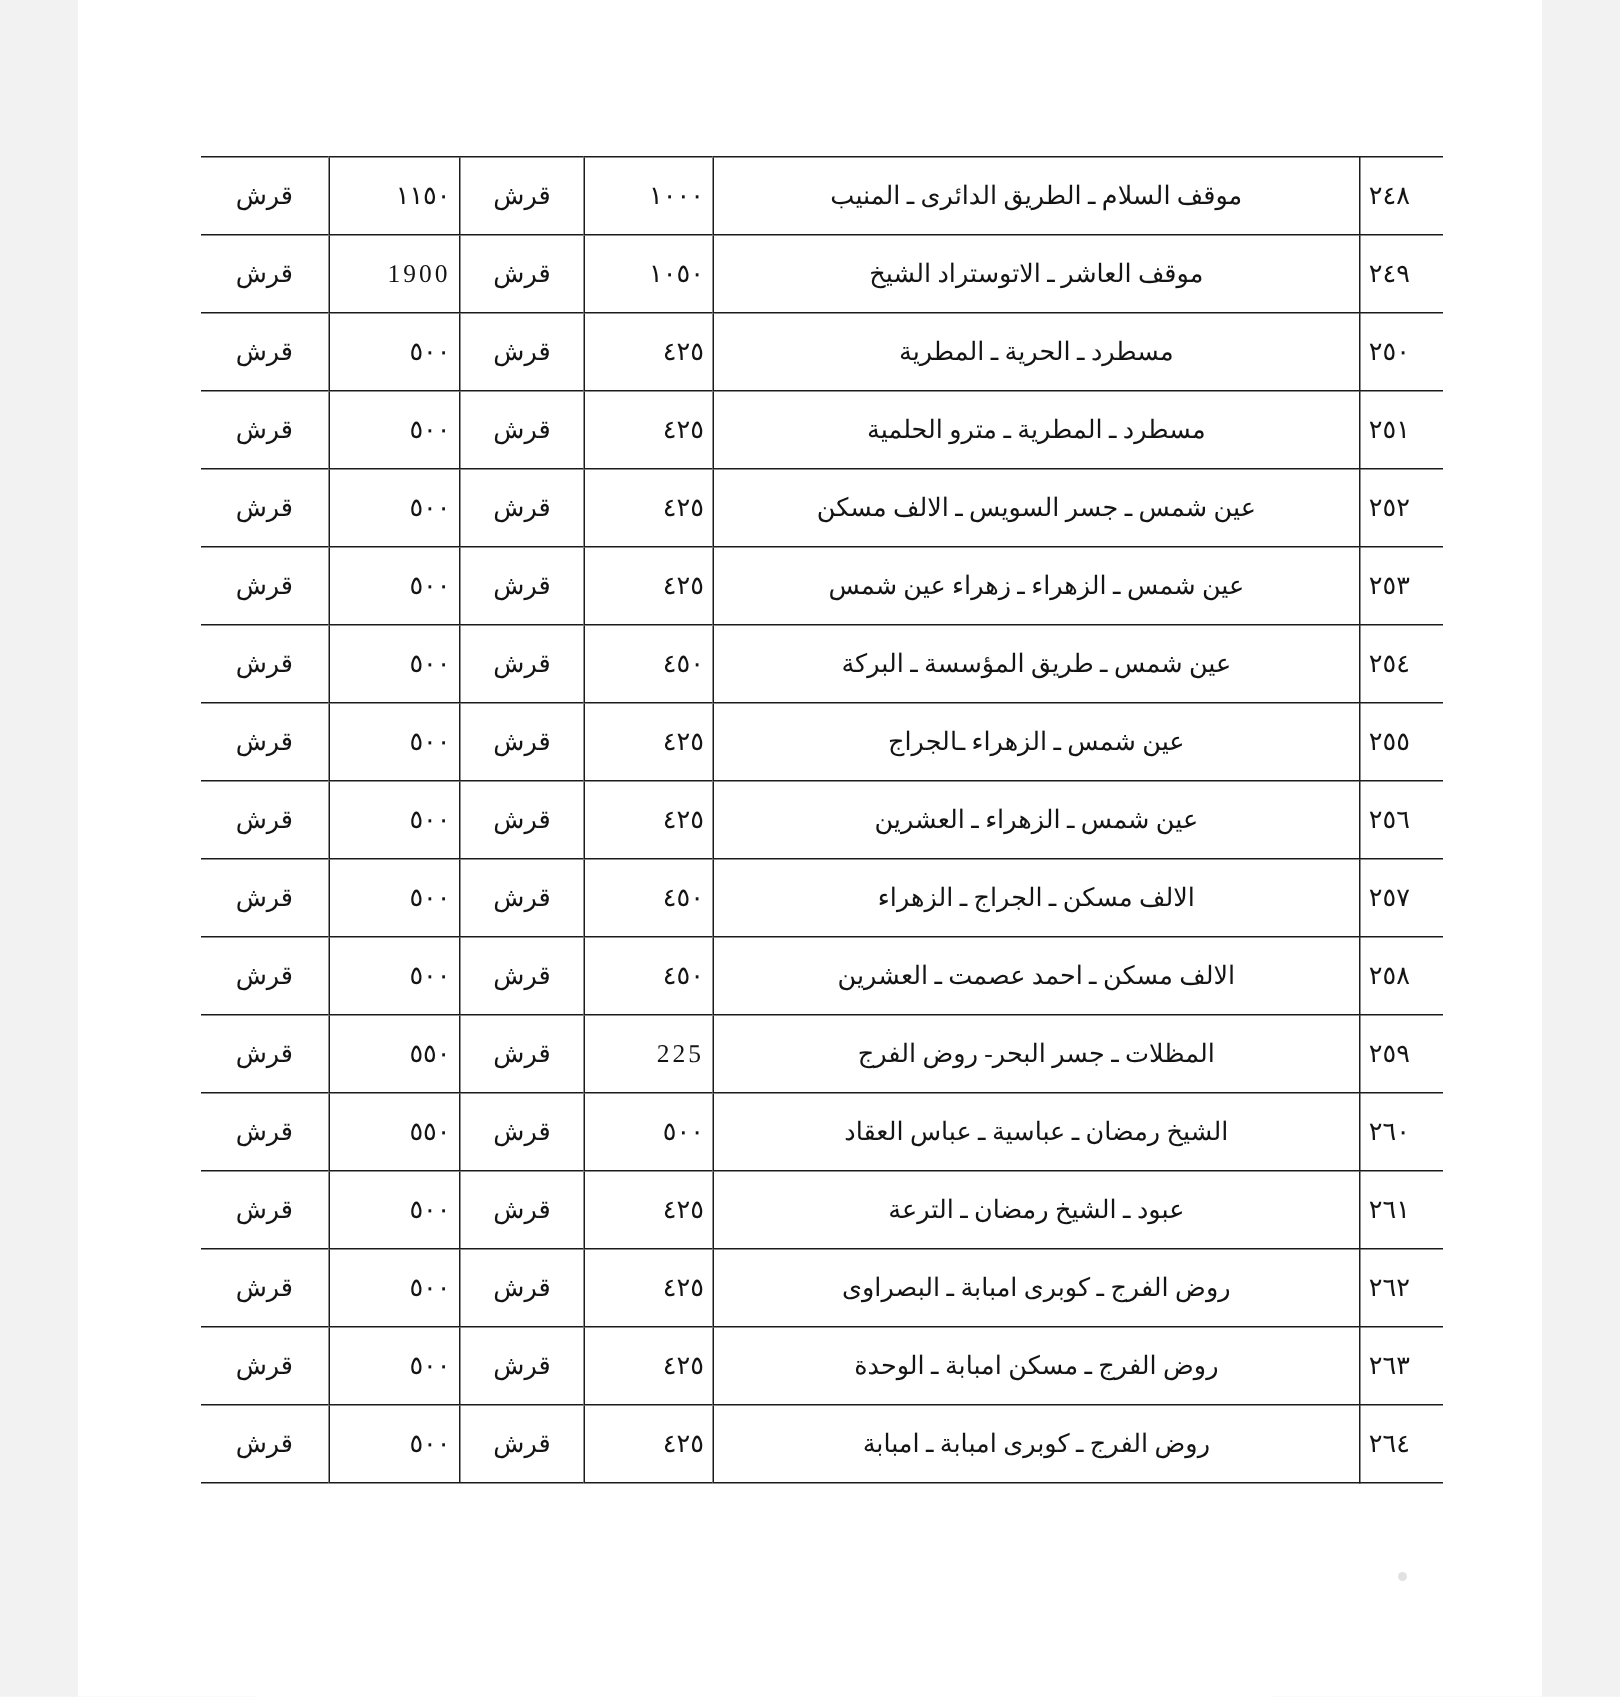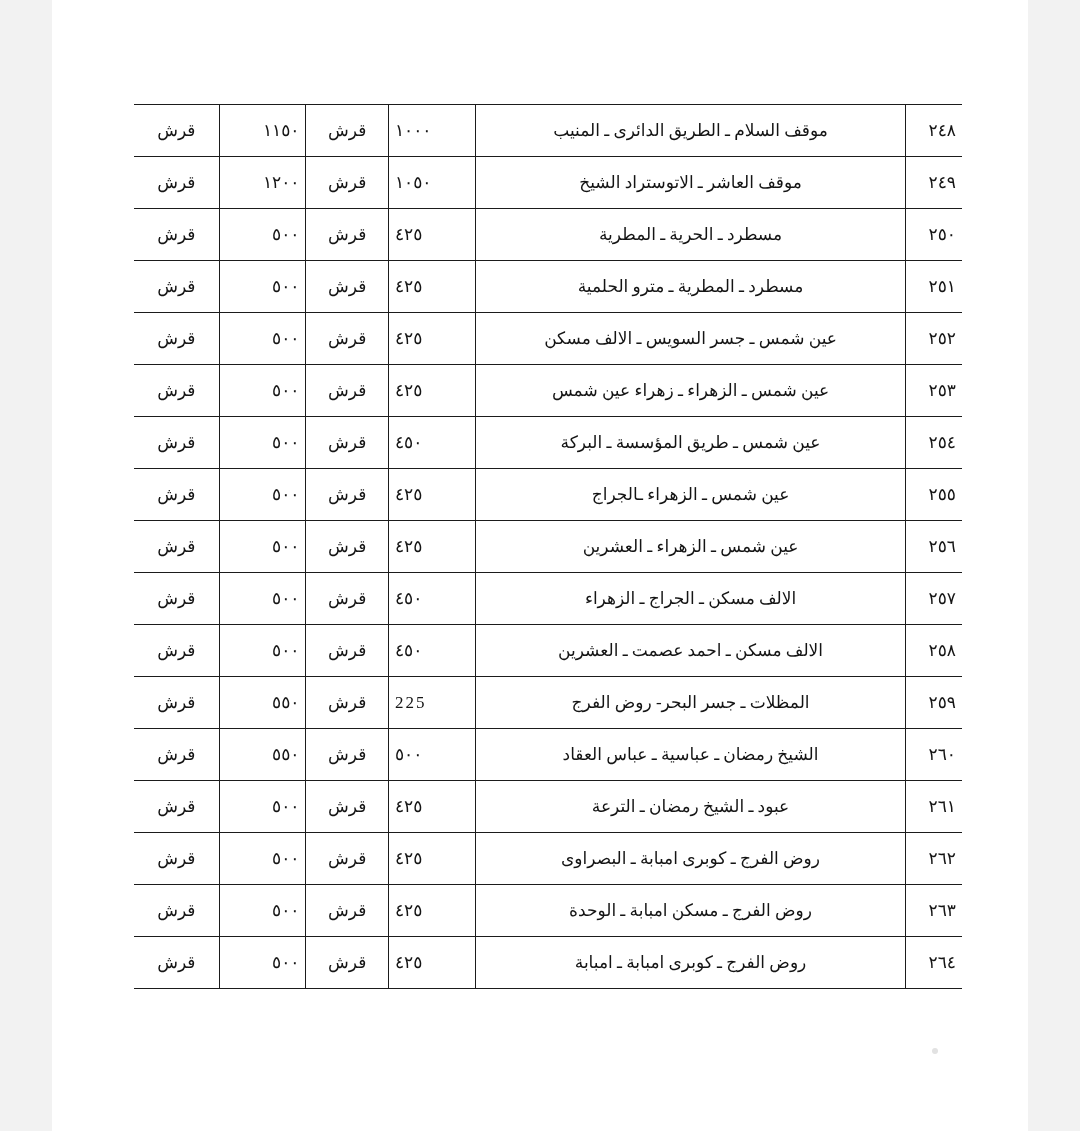--- a/index.html
+++ b/index.html
@@ -36,23 +36,23 @@
     height: 51px;
     padding: 0 6px;
     font-size: 17px;
     color: #141414;
     vertical-align: middle;
     white-space: nowrap;
   }
   .doc-table tr:first-child td { border-top: 1.6px solid #1b1b1b; }
 
   
-  .c-idx   { width: 48px;  text-align: right; font-size: 15px; letter-spacing: 1px; border-left: 1.6px solid #1b1b1b; }
+  .c-idx   { width: 48px;  text-align: left; font-size: 15px; letter-spacing: 1px; border-left: 1.6px solid #1b1b1b; }
   .c-route { width: 452px; text-align: center; padding-left: 10px; padding-right: 10px; }
-  .c-p1    { width: 84px;  text-align: left; letter-spacing: 2px; border-right: 1.6px solid #1b1b1b; }
+  .c-p1    { width: 84px;  text-align: right; letter-spacing: 2px; border-right: 1.6px solid #1b1b1b; }
   .c-u1    { width: 78px;  text-align: center; border-right: 1.6px solid #1b1b1b; }
   .c-p2    { width: 84px;  text-align: right; letter-spacing: 2px; border-right: 1.6px solid #1b1b1b; }
   .c-u2    { width: 82px;  text-align: center; border-right: 1.6px solid #1b1b1b; }
 
   
   .c-route { border-right: none; margin-left: 16px; }
 
   .watermark {
     position: absolute;
     left: 880px;
@@ -75,21 +75,21 @@
           <td class="c-p1">١٠٠٠</td>
           <td class="c-u1">قرش</td>
           <td class="c-p2">١١٥٠</td>
           <td class="c-u2">قرش</td>
         </tr>
         <tr>
           <td class="c-idx">٢٤٩</td>
           <td class="c-route">موقف العاشر ـ الاتوستراد الشيخ</td>
           <td class="c-p1">١٠٥٠</td>
           <td class="c-u1">قرش</td>
-          <td class="c-p2">١٢٠٠</td>
+          <td class="c-p2">1900</td>
           <td class="c-u2">قرش</td>
         </tr>
         <tr>
           <td class="c-idx">٢٥٠</td>
           <td class="c-route">مسطرد ـ الحرية ـ المطرية</td>
           <td class="c-p1">٤٢٥</td>
           <td class="c-u1">قرش</td>
           <td class="c-p2">٥٠٠</td>
           <td class="c-u2">قرش</td>
         </tr>

